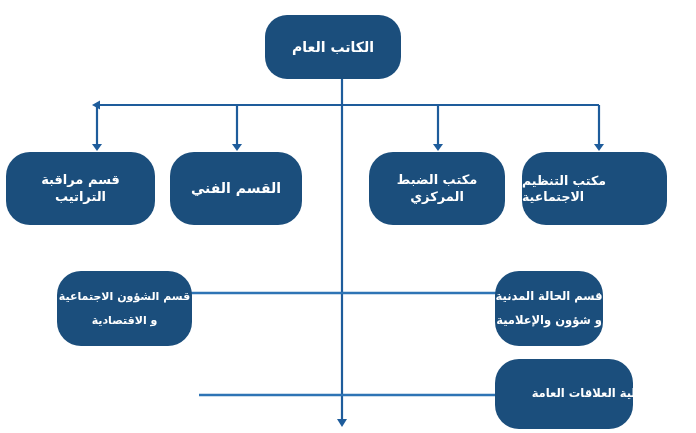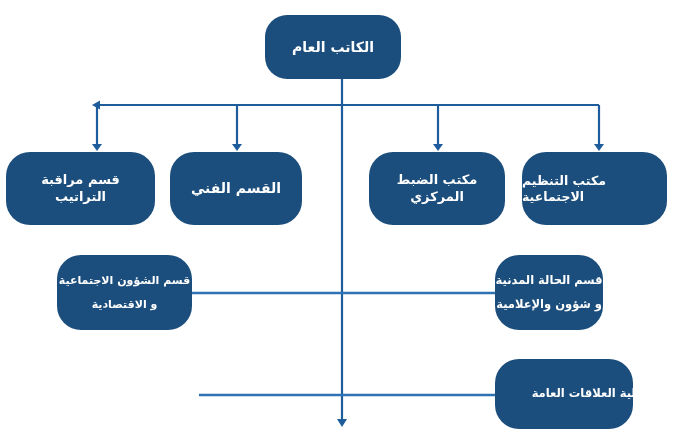--- a/index.html
+++ b/index.html
@@ -34,21 +34,21 @@
     border-radius: 24px;
     display: flex;
     flex-direction: column;
     align-items: center;
     justify-content: center;
     text-align: center;
     font-weight: 700;
   }
   .node .line { display: block; white-space: nowrap; line-height: 1.2; }
   .gap-wide    { gap: 1px; }
-  .gap-mid     { gap: 10px; }
+  .gap-mid     { gap: 10px; margin-top: 16px; }
   .gap-tight   { gap: 0px; }
   .gap-tight .line { line-height: 1.15; }
 
   .n-root { left: 265px; top: 15px;   width: 136px; height: 64px; font-size: 14px; border-radius: 22px; }
   .n-r2b1 { left: 6px;   top: 152px; width: 149px; height: 73px; font-size: 13px; }
   .n-r2b2 { left: 170px; top: 152px; width: 132px; height: 73px; font-size: 14px; }
   .n-r2b3 { left: 369px; top: 152px; width: 136px; height: 73px; font-size: 13px; }
   .n-r2b4 { left: 522px; top: 152px; width: 145px; height: 73px; font-size: 12.5px; align-items: flex-end; }
   .n-r3l  { left: 57px;  top: 255px; width: 135px; height: 75px; font-size: 11px; }
   .n-r3r  { left: 495px; top: 255px; width: 108px; height: 75px; font-size: 11.5px; }

